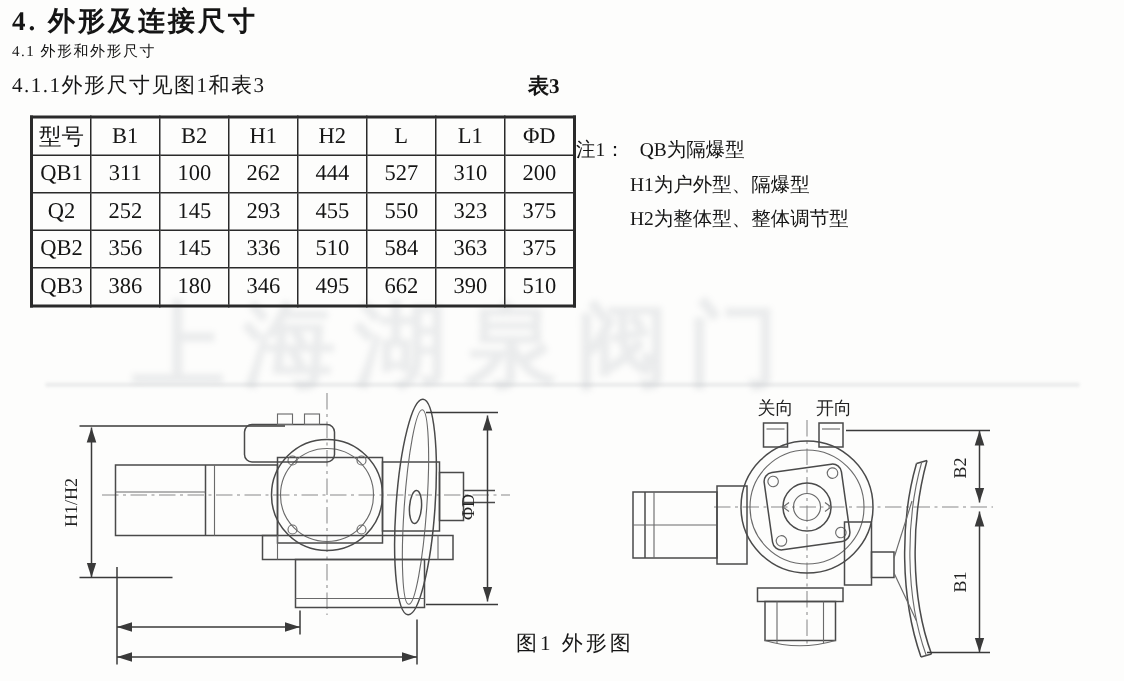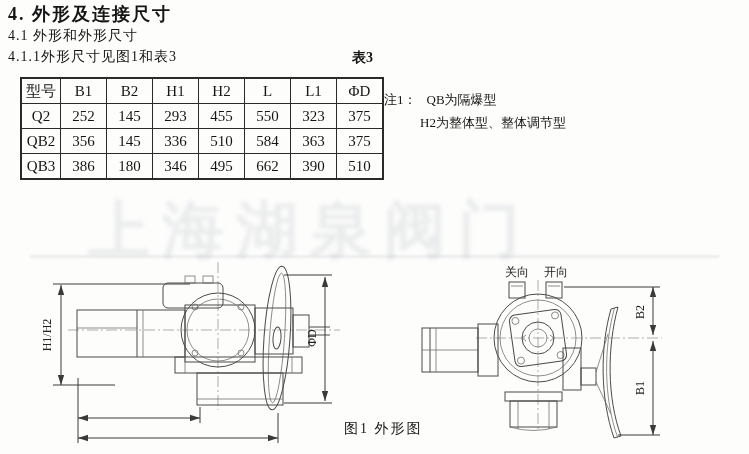--- a/index.html
+++ b/index.html
@@ -4,21 +4,21 @@
 <style>
   html,body { margin:0; padding:0; }
   body {
     width:749px; height:454px; position:relative; overflow:hidden;
     background:#fdfdfc; color:#151515;
     font-family:"Liberation Serif","DejaVu Serif",serif;
   }
   .abs { position:absolute; }
 
   .doc-title { left:8px; top:2px; font-size:18px; font-weight:bold; letter-spacing:2px; }
-  .doc-sub1  { left:8px; top:27px; font-size:14px; letter-spacing:1px; }
+  .doc-sub1  { left:8px; top:27px; font-size:10px; letter-spacing:1px; }
   .doc-sub2  { left:8px; top:48px; font-size:14px; letter-spacing:1px;text-align:right; }
   .table-tag { left:352px; top:49px; font-size:14px; font-weight:600; }
 
   .dim-table-wrap { left:20px; top:77px; z-index:2; }
   table.dim-table { border-collapse:collapse; border:2px solid #2a2a2a; background:transparent; }
   table.dim-table th, table.dim-table td {
     border:1px solid #2a2a2a; text-align:center; vertical-align:middle;
     font-weight:normal; font-size:15px; padding:0; height:24px;
   }
   table.dim-table th { border-bottom:1.5px solid #2a2a2a; }
@@ -71,20 +71,30 @@
           <th class="c">B2</th>
           <th class="c">H1</th>
           <th class="c">H2</th>
           <th class="c">L</th>
           <th class="c">L1</th>
           <th class="c">ΦD</th>
         </tr>
       </thead>
     <tbody>
         <tr>
+          <td class="c0">QB1</td>
+          <td class="c">311</td>
+          <td class="c">100</td>
+          <td class="c">262</td>
+          <td class="c">444</td>
+          <td class="c">527</td>
+          <td class="c">310</td>
+          <td class="c">200</td>
+        </tr>
+        <tr>
           <td class="c0">Q2</td>
           <td class="c">252</td>
           <td class="c">145</td>
           <td class="c">293</td>
           <td class="c">455</td>
           <td class="c">550</td>
           <td class="c">323</td>
           <td class="c">375</td>
         </tr>
         <tr>
@@ -108,20 +118,21 @@
           <td class="c">510</td>
         </tr>
       </tbody>
   </table>
 </div>
 
 <div class="abs notes">
   <div class="note-row">
     <span class="note-label">注1：</span><span>QB为隔爆型</span>
   </div>
+  <div class="note-indent">H1为户外型、隔爆型</div>
   <div class="note-indent">H2为整体型、整体调节型</div>
 </div>
 
 <svg class="abs fig-left" width="360" height="195" viewBox="0 0 360 195">
   <defs>
     <marker id="arr" markerWidth="11" markerHeight="8" refX="10" refY="4" orient="auto-start-reverse">
       <path d="M0,0.8 L10,4 L0,7.2 z" fill="#3a3a3a"></path>
     </marker>
   </defs>
 

